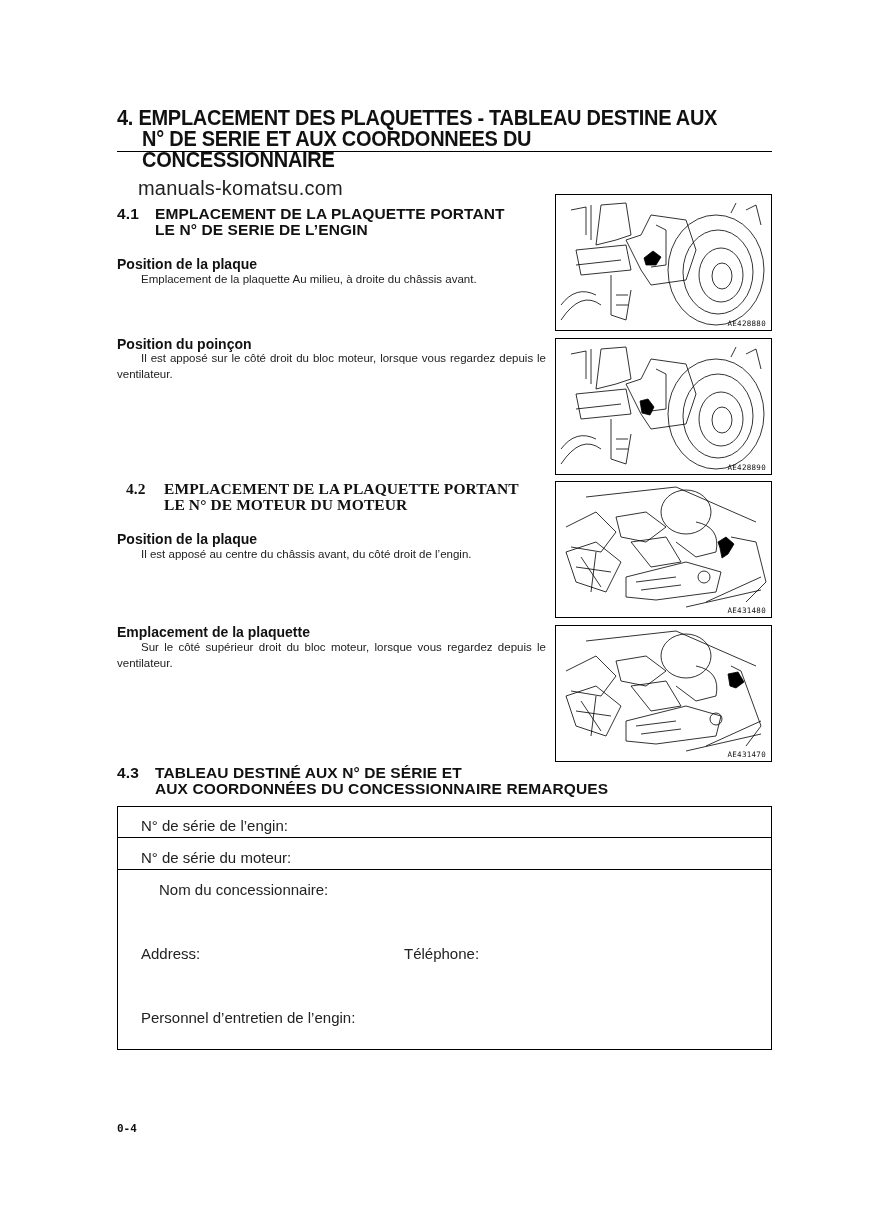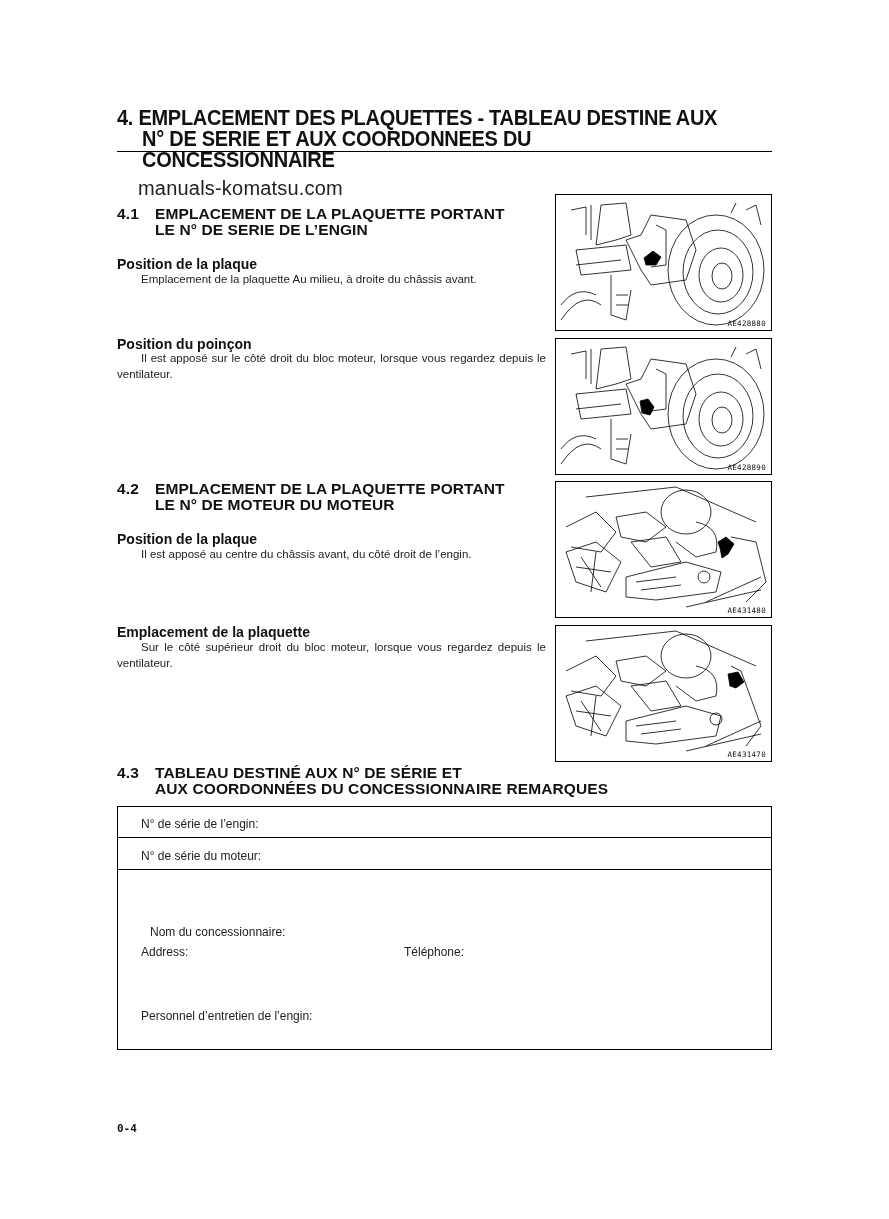--- a/index.html
+++ b/index.html
@@ -19,21 +19,21 @@
     .sub-head { font-weight: bold; font-size: 14px; }
     .para { font-size: 11.5px; line-height: 16px; width: 429px; text-align: justify; color: #222; }
     .para .indent { display: inline-block; width: 24px; }
 
     .figure { border: 1px solid #000; width: 215px; height: 135px; background: #fff; }
     .figure svg { position: absolute; left: 0; top: 0; }
     .fig-code { position: absolute; right: 5px; bottom: 2px; font-family: "DejaVu Sans Mono", monospace; font-size: 7.5px; letter-spacing: 0.3px; }
 
     .table { left: 117px; top: 806px; width: 653px; height: 242px; border: 1px solid #000; }
     .trow { position: absolute; left: 0; width: 653px; border-bottom: 1px solid #000; }
-    .tlabel { position: absolute; font-size: 12px; color: #222; }
+    .tlabel { position: absolute; font-size: 15px; color: #222; }
 
     .page-num { left: 117px; top: 1122px; font-size: 11px; font-weight: bold; font-family: "DejaVu Sans Mono", monospace; }
   </style>
 </head>
 <body>
 
 <div class="abs main-title">
   <div>4. EMPLACEMENT DES PLAQUETTES - TABLEAU DESTINE AUX</div>
   <div class="l2">N° DE SERIE ET AUX COORDONNEES DU CONCESSIONNAIRE</div>
 </div>
@@ -45,21 +45,21 @@
   <div><span class="num">4.1</span><span>EMPLACEMENT DE LA PLAQUETTE PORTANT</span></div>
   <div class="cont">LE N° DE SERIE DE L’ENGIN</div>
 </div>
 
 <div class="abs sub-head" style="left:117px; top:256px;">Position de la plaque</div>
 <div class="abs para" style="left:117px; top:271px;"><span class="indent"></span><span>Emplacement de la plaquette Au milieu, à droite du châssis avant.</span></div>
 
 <div class="abs sub-head" style="left:117px; top:336px;">Position du poinçon</div>
 <div class="abs para" style="left:117px; top:350px;"><span class="indent"></span><span>Il est apposé sur le côté droit du bloc moteur, lorsque vous regardez depuis le ventilateur.</span></div>
 
-<div class="abs sec-head" style="left:117px; top:481px;">
+<div class="abs sec-head" style="left:126px; top:481px;font-family:Liberation Serif, serif;">
   <div><span class="num">4.2</span><span>EMPLACEMENT DE LA PLAQUETTE PORTANT</span></div>
   <div class="cont">LE N° DE MOTEUR DU MOTEUR</div>
 </div>
 
 <div class="abs sub-head" style="left:117px; top:531px;">Position de la plaque</div>
 <div class="abs para" style="left:117px; top:546px;"><span class="indent"></span><span>Il est apposé au centre du châssis avant, du côté droit de l’engin.</span></div>
 
 <div class="abs sub-head" style="left:117px; top:624px;">Emplacement de la plaquette</div>
 <div class="abs para" style="left:117px; top:639px;"><span class="indent"></span><span>Sur le côté supérieur droit du bloc moteur, lorsque vous regardez depuis le ventilateur.</span></div>
 
@@ -138,19 +138,19 @@
   <div class="cont">AUX COORDONNÉES DU CONCESSIONNAIRE REMARQUES</div>
 </div>
 
 <div class="abs table">
   <div class="trow" style="top:0; height:30px;">
     <span class="tlabel" style="left:23px; top:10px;">N° de série de l’engin:</span>
   </div>
   <div class="trow" style="top:31px; height:31px;">
     <span class="tlabel" style="left:23px; top:11px;">N° de série du moteur:</span>
   </div>
-  <div class="tlabel" style="left:32px; top:74px;margin-top:44px;">Nom du concessionnaire:</div>
+  <div class="tlabel" style="left:41px; top:74px;">Nom du concessionnaire:</div>
   <div class="tlabel" style="left:23px; top:138px;">Address:</div>
   <div class="tlabel" style="left:286px; top:138px;">Téléphone:</div>
   <div class="tlabel" style="left:23px; top:202px;">Personnel d’entretien de l’engin:</div>
 </div>
 
 <div class="abs page-num">0-4</div>
 
 </body></html>

